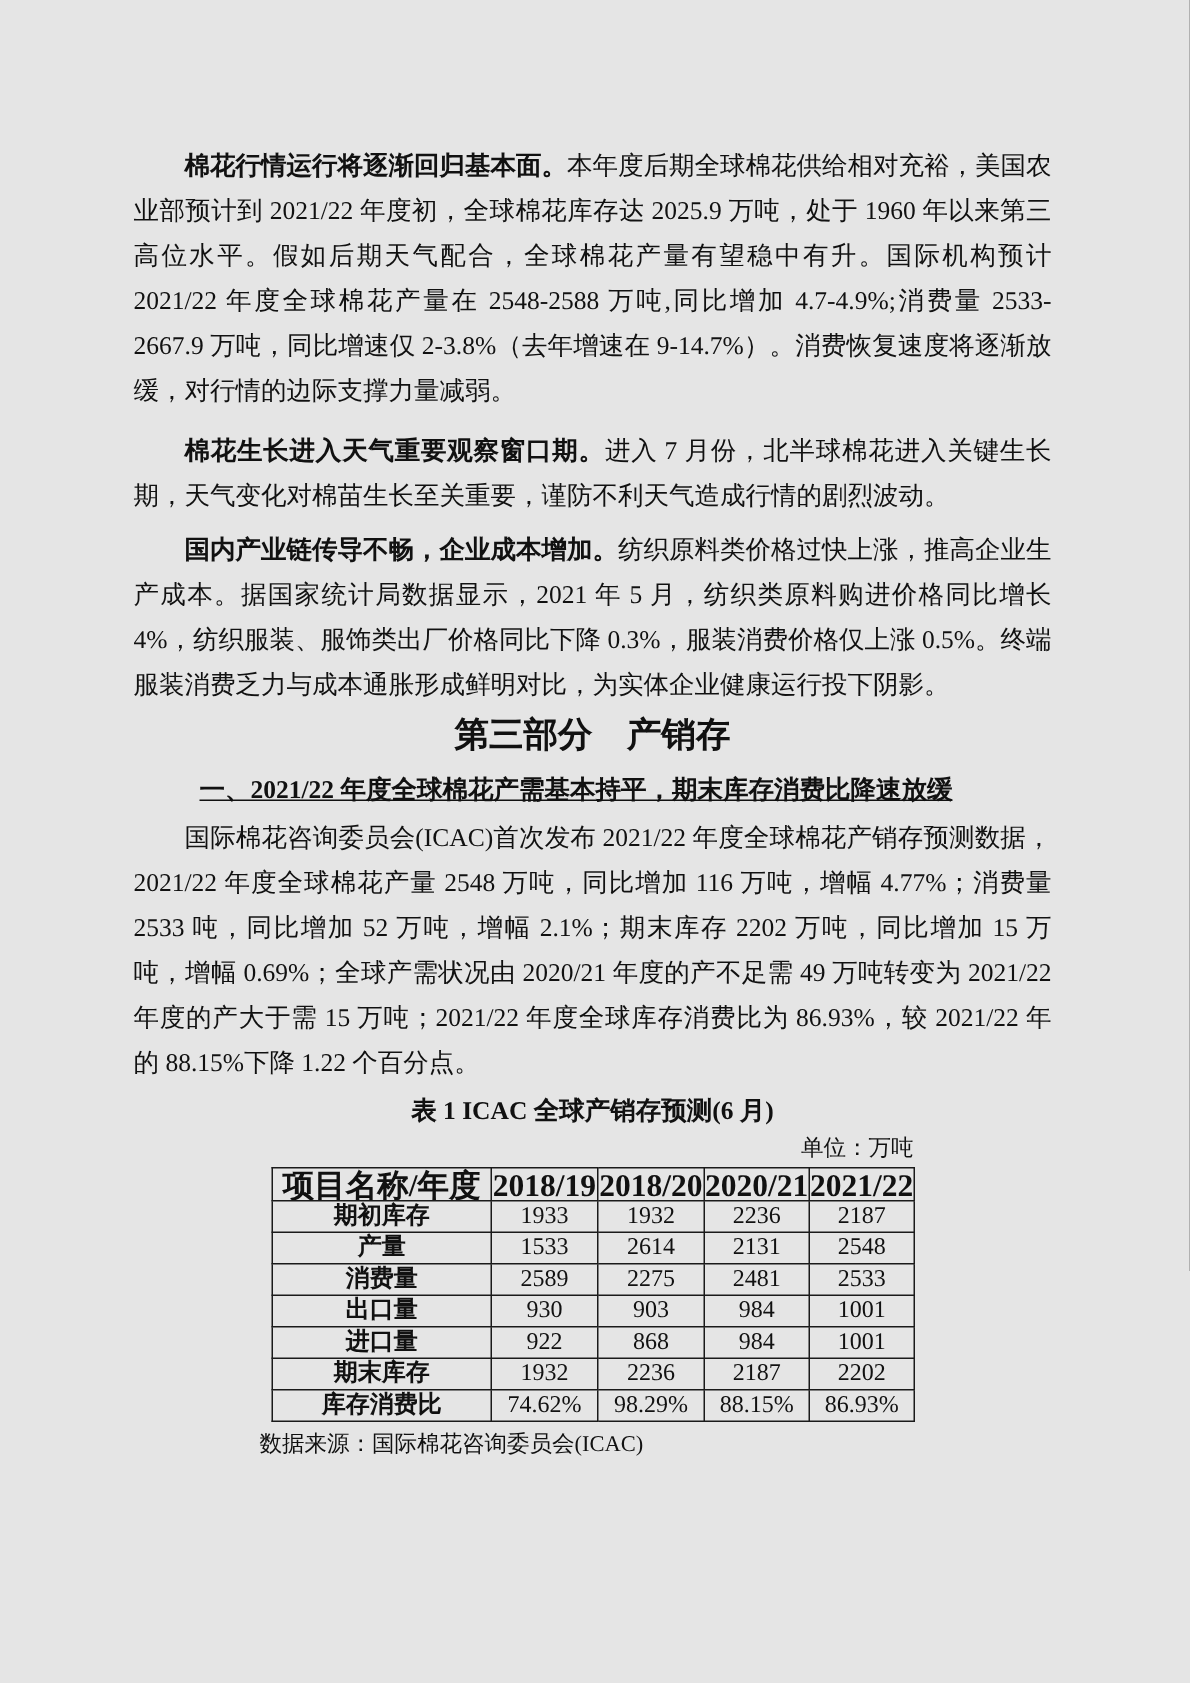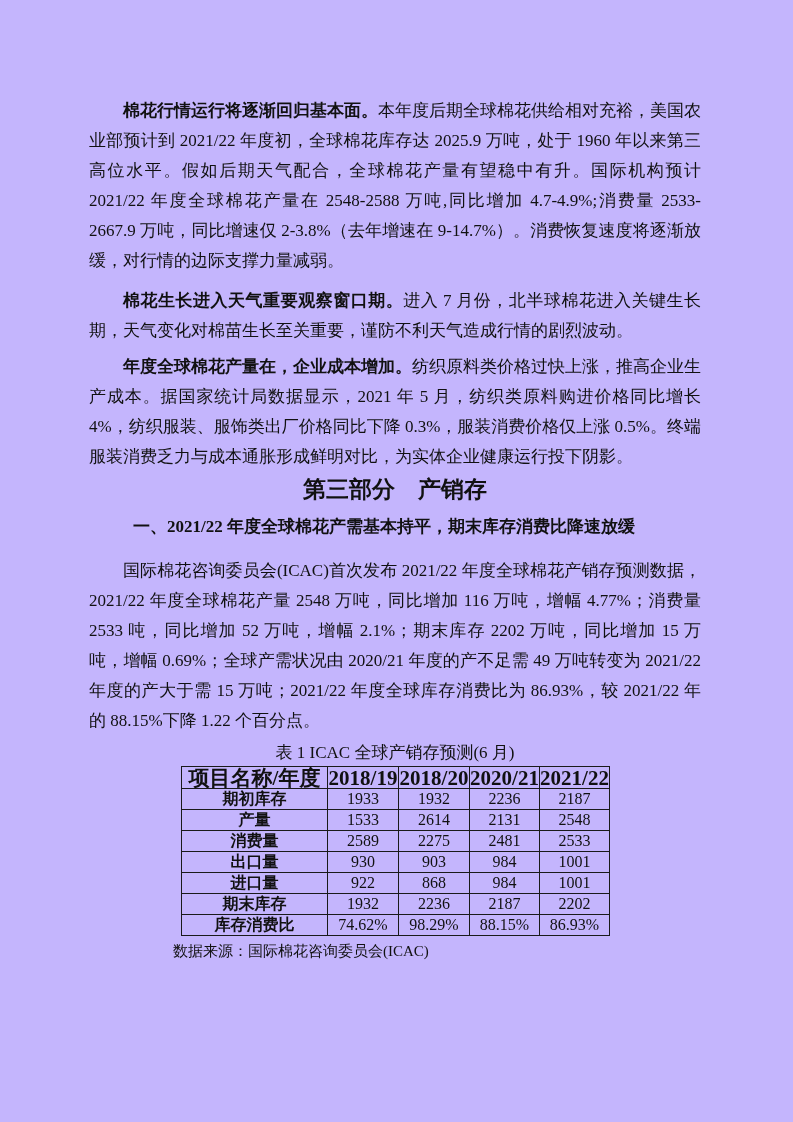--- a/index.html
+++ b/index.html
@@ -2,21 +2,21 @@
 <html><head>
 <meta charset="utf-8">
 <style>
   * { margin: 0; padding: 0; box-sizing: border-box; }
   html, body { background: #888; }
   .page {
     position: relative;
     width: 793px;
     height: 1122px;
     margin: 0 auto;
-    background: #c4b5fd;
+    background: #e5e5e5;
     color: #111111;
     font-family: "Liberation Serif", "DejaVu Serif", serif;
     font-size: 17px;
     overflow: hidden;
     padding: 96px 92px 0 89px;
   }
   .content { width: 612px; }
   p.body {
     line-height: 30px;
     text-align: justify;
@@ -31,27 +31,28 @@
     font-weight: bold;
     line-height: 32px;
     text-align: center;
   }
   .subsection-title {
     margin-top: 8px;
     font-size: 17px;
     font-weight: bold;
     line-height: 26px;
     padding-left: 44px;
+    text-decoration: underline;
   }
-  .p4 { margin-top: 16px; }
+  .p4 { margin-top: 4px; }
   .table-block { width: 428px; margin: 0 auto; }
   .table-caption {
     margin-top: 4px;
     font-size: 17px;
-    font-weight: normal;
+    font-weight: bold;
     line-height: 26px;
     text-align: center;
   }
   .unit-label {
     font-size: 15px;
     line-height: 24px;
     text-align: right;
   }
   table.data-table {
     border-collapse: collapse;
@@ -84,30 +85,31 @@
 </head>
 <body>
 
 <div class="page">
   <div class="content">
 
     <p class="body p1"><span class="lead">棉花行情运行将逐渐回归基本面。</span><span>本年度后期全球棉花供给相对充裕，美国农业部预计到 2021/22 年度初，全球棉花库存达 2025.9 万吨，处于 1960 年以来第三高位水平。假如后期天气配合，全球棉花产量有望稳中有升。国际机构预计 2021/22 年度全球棉花产量在 2548-2588 万吨,同比增加 4.7-4.9%;消费量 2533-2667.9 万吨，同比增速仅 2-3.8%（去年增速在 9-14.7%）。消费恢复速度将逐渐放缓，对行情的边际支撑力量减弱。</span></p>
 
     <p class="body p2"><span class="lead">棉花生长进入天气重要观察窗口期。</span><span>进入 7 月份，北半球棉花进入关键生长期，天气变化对棉苗生长至关重要，谨防不利天气造成行情的剧烈波动。</span></p>
 
-    <p class="body p3"><span class="lead">年度全球棉花产量在，企业成本增加。</span><span>纺织原料类价格过快上涨，推高企业生产成本。据国家统计局数据显示，2021 年 5 月，纺织类原料购进价格同比增长 4%，纺织服装、服饰类出厂价格同比下降 0.3%，服装消费价格仅上涨 0.5%。终端服装消费乏力与成本通胀形成鲜明对比，为实体企业健康运行投下阴影。</span></p>
+    <p class="body p3"><span class="lead">国内产业链传导不畅，企业成本增加。</span><span>纺织原料类价格过快上涨，推高企业生产成本。据国家统计局数据显示，2021 年 5 月，纺织类原料购进价格同比增长 4%，纺织服装、服饰类出厂价格同比下降 0.3%，服装消费价格仅上涨 0.5%。终端服装消费乏力与成本通胀形成鲜明对比，为实体企业健康运行投下阴影。</span></p>
 
     <div class="section-title">第三部分　产销存</div>
 
     <div class="subsection-title">一、2021/22 年度全球棉花产需基本持平，期末库存消费比降速放缓</div>
 
     <p class="body p4">国际棉花咨询委员会(ICAC)首次发布 2021/22 年度全球棉花产销存预测数据，2021/22 年度全球棉花产量 2548 万吨，同比增加 116 万吨，增幅 4.77%；消费量 2533 吨，同比增加 52 万吨，增幅 2.1%；期末库存 2202 万吨，同比增加 15 万吨，增幅 0.69%；全球产需状况由 2020/21 年度的产不足需 49 万吨转变为 2021/22 年度的产大于需 15 万吨；2021/22 年度全球库存消费比为 86.93%，较 2021/22 年的 88.15%下降 1.22 个百分点。</p>
 
     <div class="table-block">
       <div class="table-caption">表 1 ICAC 全球产销存预测(6 月)</div>
+      <div class="unit-label">单位：万吨</div>
       <table class="data-table">
         <colgroup>
           <col style="width:146px">
           <col style="width:71px">
           <col style="width:71px">
           <col style="width:70px">
           <col style="width:70px">
         </colgroup>
         <thead>
           <tr>

